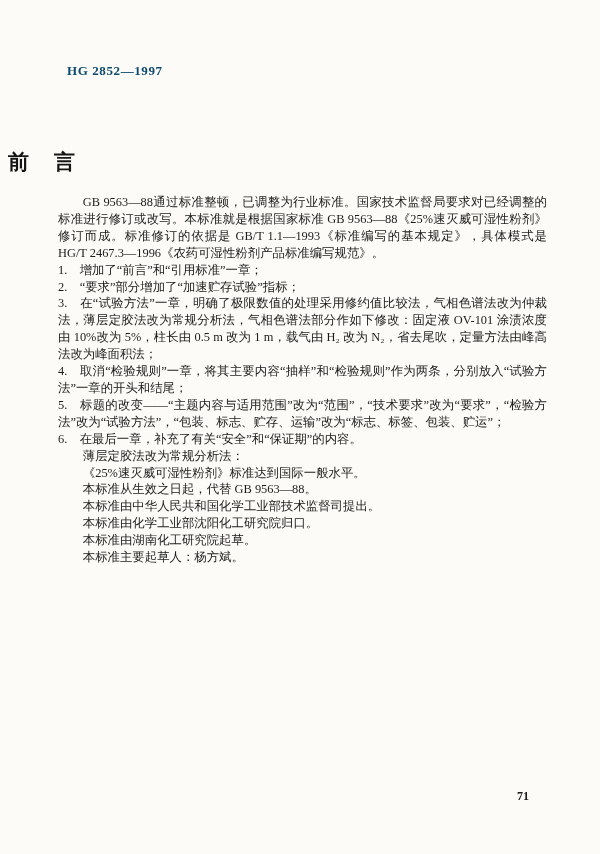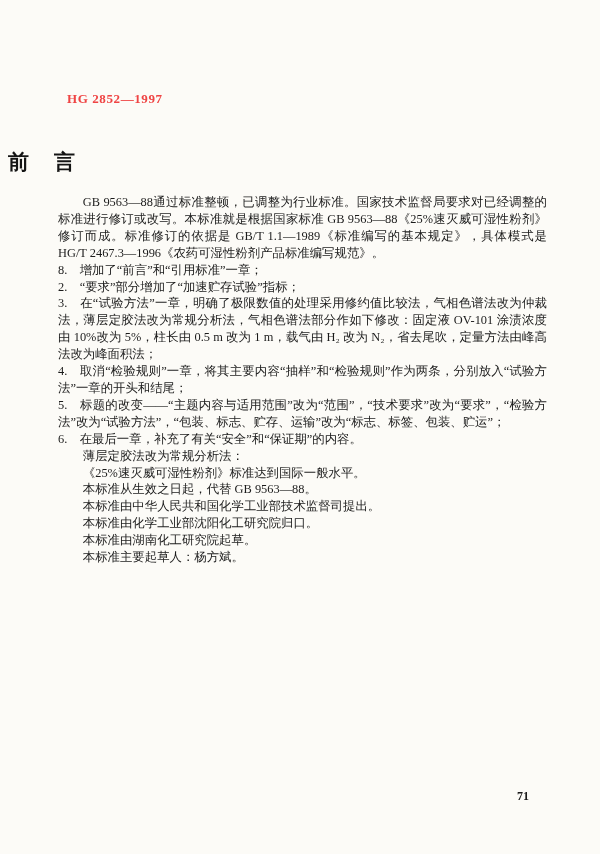--- a/index.html
+++ b/index.html
@@ -9,25 +9,25 @@
     height: 854px;
     margin: 0 auto;
     background: #fcfbf7;
     font-family: "Liberation Serif", "DejaVu Serif", serif;
     color: #1c1c1c;
     overflow: hidden;
   }
   .header-code {
     position: absolute;
     left: 67px;
-    top: 91px;
+    top: 63px;
     font-size: 13px;
     font-weight: 700;
     letter-spacing: 0.6px;
-    color: #ef4444;
+    color: #0c4a6e;
   }
   .doc-title {
     position: absolute;
     top: 140px;
     left: 0;
     width: 100%;
     margin: 8px;
     text-align: left;
     font-size: 21px;
     font-weight: 700;
@@ -59,24 +59,24 @@
 <body>
 
 <div class="page">
 
   <div class="header-code">HG 2852—1997</div>
 
   <h1 class="doc-title">前　言</h1>
 
   <div class="content">
 
-    <p class="indent">GB 9563—88通过标准整顿，已调整为行业标准。国家技术监督局要求对已经调整的标准进行修订或改写。本标准就是根据国家标准 GB 9563—88《25%速灭威可湿性粉剂》修订而成。标准修订的依据是 GB/T 1.1—1989《标准编写的基本规定》，具体模式是 HG/T 2467.3—1996《农药可湿性粉剂产品标准编写规范》。</p>
+    <p class="indent">GB 9563—88通过标准整顿，已调整为行业标准。国家技术监督局要求对已经调整的标准进行修订或改写。本标准就是根据国家标准 GB 9563—88《25%速灭威可湿性粉剂》修订而成。标准修订的依据是 GB/T 1.1—1993《标准编写的基本规定》，具体模式是 HG/T 2467.3—1996《农药可湿性粉剂产品标准编写规范》。</p>
 
 
-    <p>8.　增加了“前言”和“引用标准”一章；</p>
+    <p>1.　增加了“前言”和“引用标准”一章；</p>
 
     <p>2.　“要求”部分增加了“加速贮存试验”指标；</p>
 
     <p>3.　在“试验方法”一章，明确了极限数值的处理采用修约值比较法，气相色谱法改为仲裁法，薄层定胶法改为常规分析法，气相色谱法部分作如下修改：固定液 OV-101 涂渍浓度由 10%改为 5%，柱长由 0.5 m 改为 1 m，载气由 H₂ 改为 N₂，省去尾吹，定量方法由峰高法改为峰面积法；</p>
 
     <p>4.　取消“检验规则”一章，将其主要内容“抽样”和“检验规则”作为两条，分别放入“试验方法”一章的开头和结尾；</p>
 
     <p>5.　标题的改变——“主题内容与适用范围”改为“范围”，“技术要求”改为“要求”，“检验方法”改为“试验方法”，“包装、标志、贮存、运输”改为“标志、标签、包装、贮运”；</p>
 
     <p>6.　在最后一章，补充了有关“安全”和“保证期”的内容。</p>

